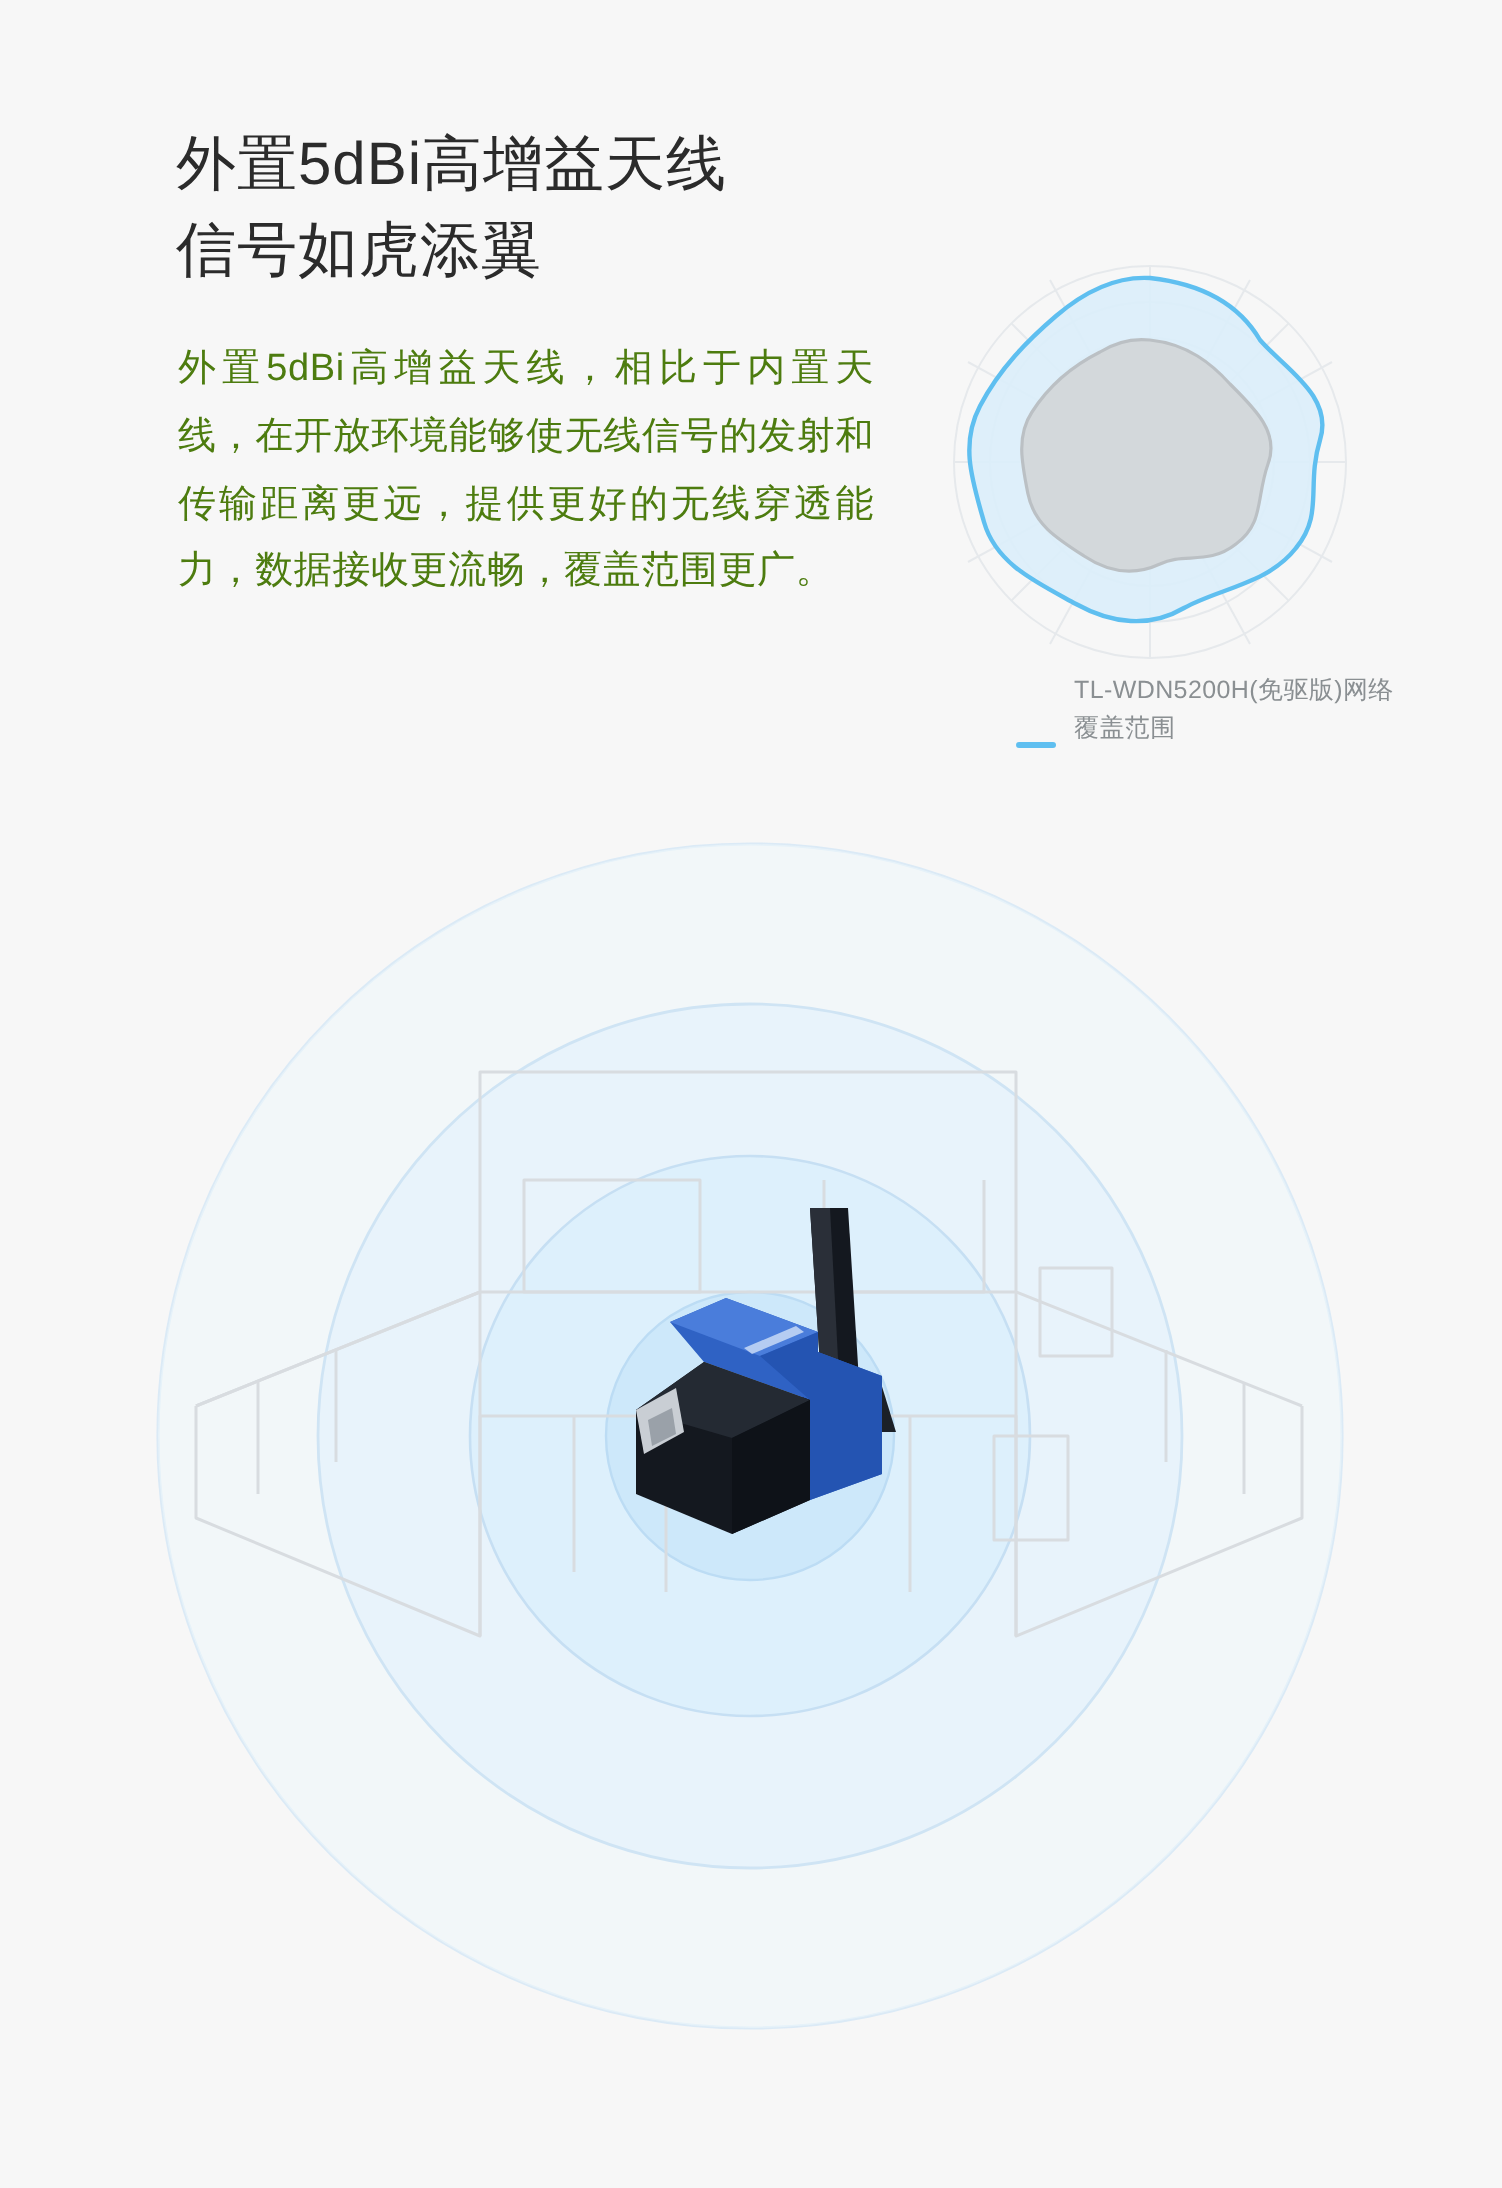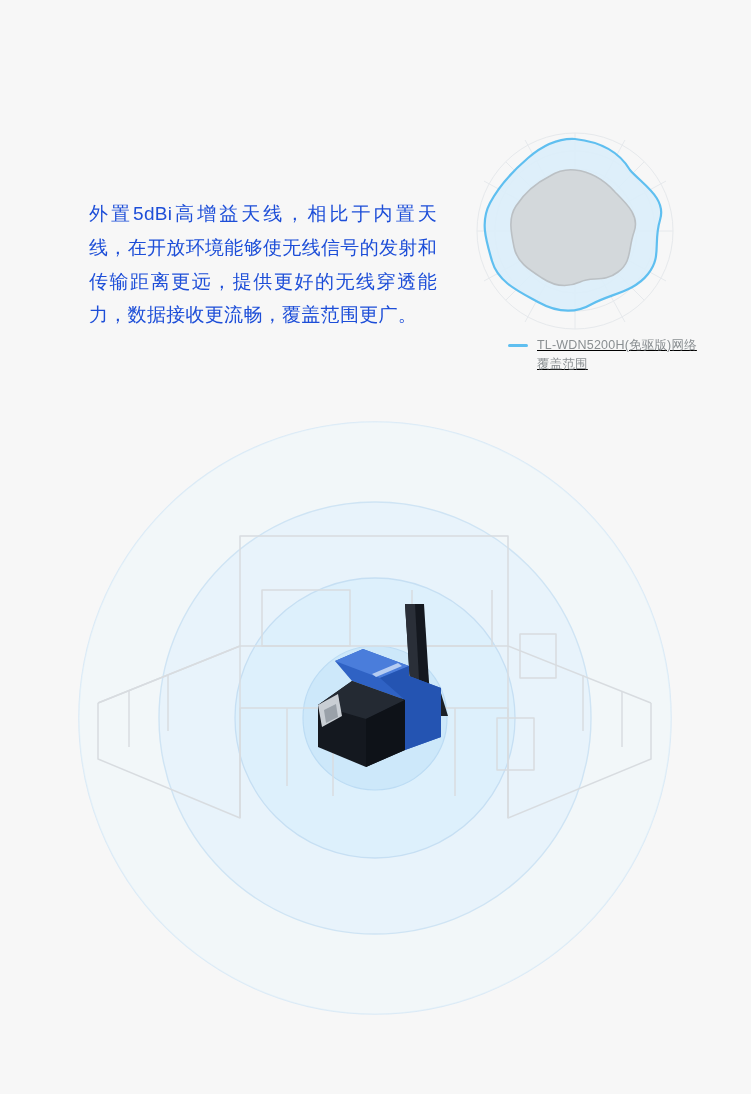--- a/index.html
+++ b/index.html
@@ -31,47 +31,45 @@
   .headline .l2 { display: block; }
 
   
   .body-copy {
     position: absolute;
     left: 89px;
     top: 168px;
     width: 348px;
     font-size: 19px;
     line-height: 1.78;
-    color: #1d4ed8;
+    color: #4d7c0f;
     letter-spacing: 0.3px;
     text-align: justify;
-    margin-top: 29px;
   }
 
   
   .radar {
     position: absolute;
     left: 470px;
     top: 126px;
     width: 210px;
     height: 210px;
   }
 
   
   .legend {
     position: absolute;
     left: 508px;
     top: 336px;
     width: 190px;
   }
   .legend-row {
     display: flex;
-    align-items: flex-start;
+    align-items: flex-end;
     margin-bottom: 10px;
-    text-decoration: underline;
   }
   .legend-swatch {
     width: 20px;
     height: 3px;
     margin-top: 8px;
     margin-right: 9px;
     flex: 0 0 auto;
     border-radius: 2px;
   }
   .legend-swatch.blue { background: #5fbff0; }
@@ -90,20 +88,24 @@
     top: 378px;
     width: 751px;
     height: 716px;
   }
 </style>
 </head>
 <body>
 
 <div class="page">
 
+  <h1 class="headline">
+    <span class="l1">外置5dBi高增益天线</span>
+    <span class="l2">信号如虎添翼</span>
+  </h1>
 
   <p class="body-copy">外置5dBi高增益天线，相比于内置天线，在开放环境能够使无线信号的发射和传输距离更远，提供更好的无线穿透能力，数据接收更流畅，覆盖范围更广。</p>
 
   <div class="radar">
     <svg width="210" height="210" viewBox="0 0 210 210">
       <g fill="none" stroke="#e6e9ec" stroke-width="1">
         <circle cx="105" cy="105" r="98"></circle>
         <circle cx="105" cy="105" r="80"></circle>
         <circle cx="105" cy="105" r="62"></circle>
         <circle cx="105" cy="105" r="44"></circle>

